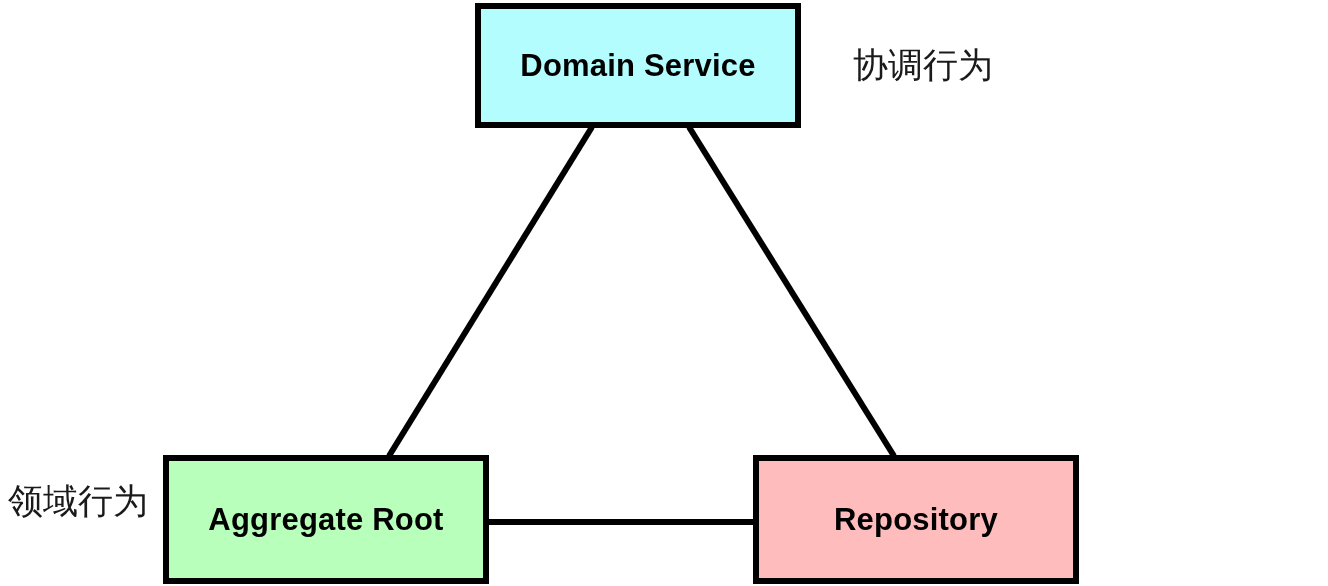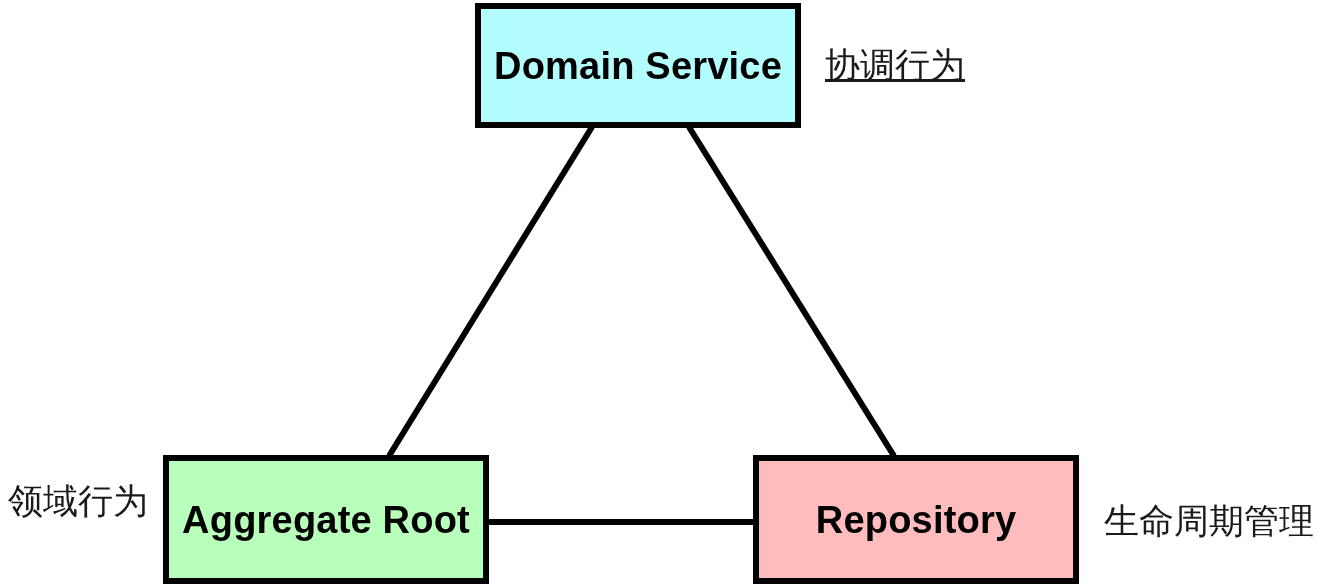--- a/index.html
+++ b/index.html
@@ -30,21 +30,21 @@
     box-sizing: border-box;
     border: 6px solid #000000;
     display: flex;
     align-items: center;
     justify-content: center;
     z-index: 2;
   }
   .node-label {
     font-family: "Liberation Sans", "DejaVu Sans", sans-serif;
     font-weight: bold;
-    font-size: 38px;
+    font-size: 31px;
     letter-spacing: 0.2px;
     color: #000000;
     white-space: nowrap;
     line-height: 1;
   }
   #node-domain-service {
     left: 475px;
     top: 3px;
     width: 326px;
     height: 125px;
@@ -68,23 +68,22 @@
     position: absolute;
     font-family: "Liberation Sans", "DejaVu Sans", sans-serif;
     font-weight: normal;
     font-size: 35px;
     color: #1a1a1a;
     white-space: nowrap;
     line-height: 1;
     z-index: 3;
   }
   #note-domain-service {
-    left: 825px;
+    left: 853px;
     top: 47px;
-    text-decoration: underline;
   }
   #note-aggregate-root {
     left: 8px;
     top: 483px;
   }
   #note-repository {
     left: 1104px;
     top: 503px;
   }
 </style>
@@ -108,15 +107,14 @@
   </div>
 
   <div id="node-aggregate-root" class="node">
     <span class="node-label">Aggregate Root</span>
   </div>
 
   <div id="note-domain-service" class="side-note">协调行为</div>
 
   <div id="note-aggregate-root" class="side-note">领域行为</div>
 
-  <div id="note-repository" class="side-note">生命周期管理</div>
 
 </div>
 
 </body></html>

